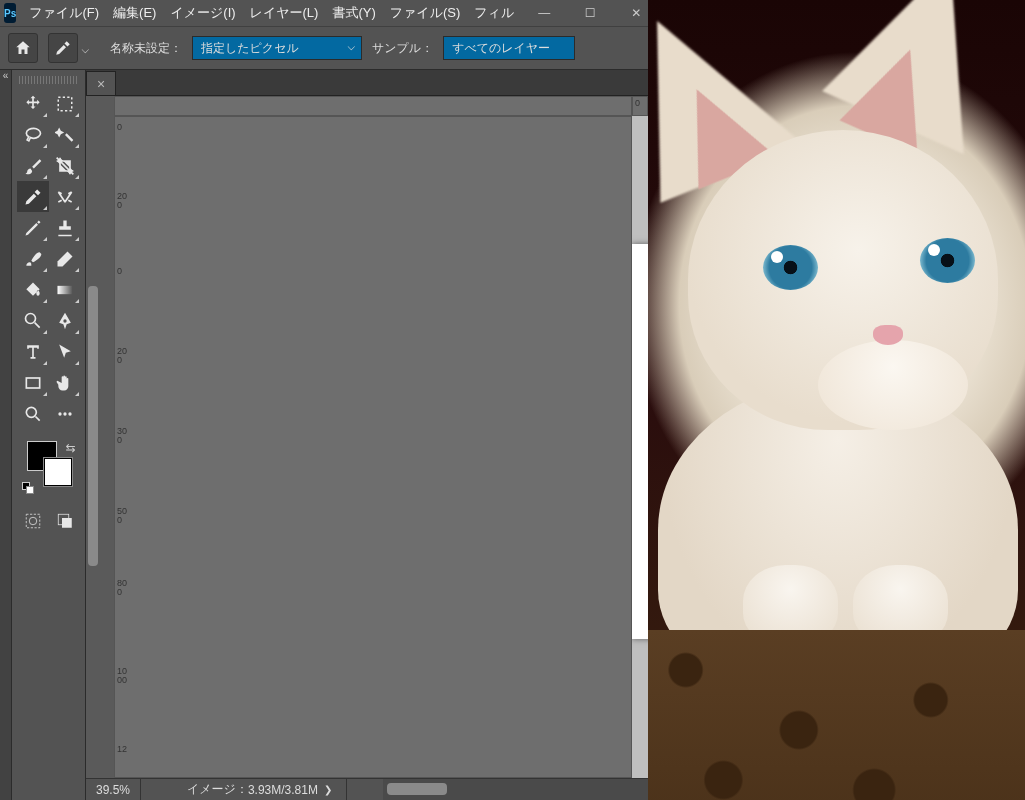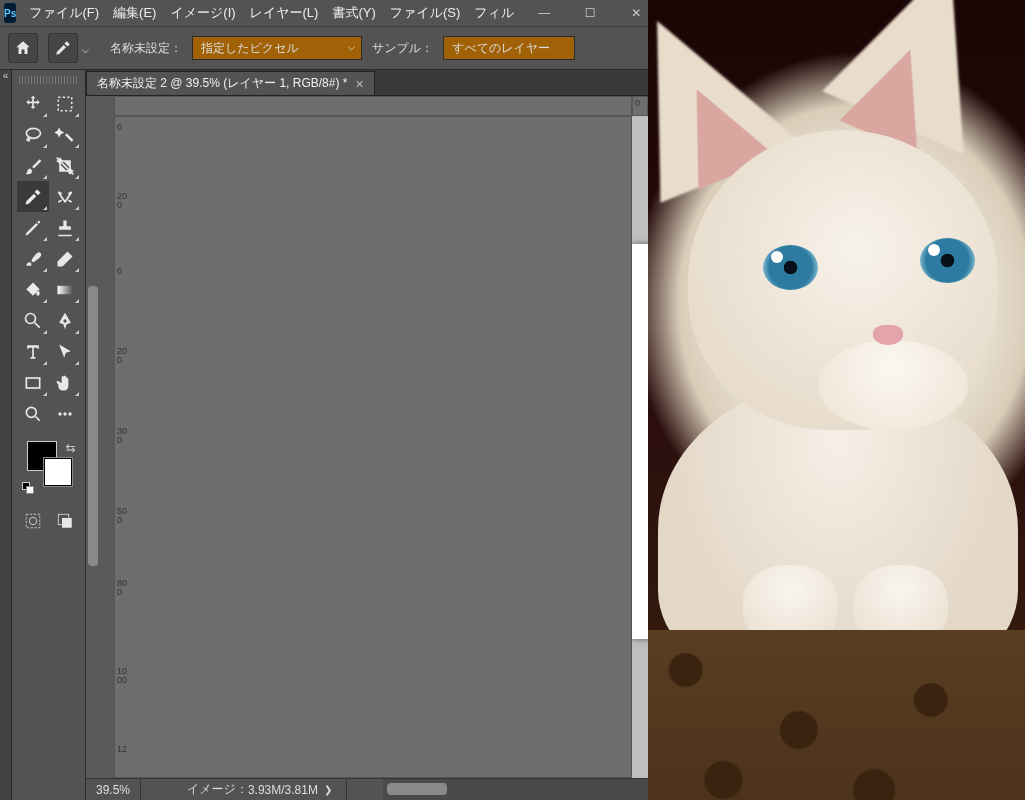--- a/index.html
+++ b/index.html
@@ -8,21 +8,21 @@
   .titlebar { display:flex; align-items:center; height:26px; background:#535353; font-size:12px; }
   .ps-logo { width:20px; height:20px; margin:0 6px 0 4px; background:#001c33; color:#5ac8ff; font-weight:bold; font-size:10px; display:flex; align-items:center; justify-content:center; border-radius:3px;}
   .menuitem { padding: 4px 7px; font-size:13px; white-space:nowrap; color:#eee;}
   .winctrls { margin-left:auto; display:flex; }
   .winbtn { width:46px; height:26px; display:flex; align-items:center; justify-content:center; color:#ccc; font-size:12px;}
   .optionsbar { height:44px; background:#535353; border-top:1px solid #404040; border-bottom:1px solid #2b2b2b; display:flex; align-items:center; gap:10px; padding:0 8px; font-size:12px;}
   .opt-home { width:30px; height:30px; background:#454545; border:1px solid #333; display:flex; align-items:center; justify-content:center; border-radius:3px;}
   .opt-tool { width:30px; height:30px; display:flex; align-items:center; justify-content:center; border:1px solid #333; background:#454545; border-radius:3px; position:relative;}
   .opt-tool .tiny-arr{ position:absolute; right:-12px; top:10px; font-size:10px; color:#ccc;}
   .opt-label { color:#ddd; }
-  .opt-drop { background:#a16207; border:1px solid #2b2b2b; height:24px; padding:2px 24px 2px 8px; position:relative; min-width:170px; font-size:12px; display:flex; align-items:center;}
+  .opt-drop { background:#0369a1; border:1px solid #2b2b2b; height:24px; padding:2px 24px 2px 8px; position:relative; min-width:170px; font-size:12px; display:flex; align-items:center;}
   .opt-drop .arr{ position:absolute; right:6px; top:4px; font-size:10px;}
   .middle { display:flex; flex:1; min-height:0; }
   .panelstrip{ width:12px; background:#424242; border-right:1px solid #2b2b2b; font-size:10px; color:#ccc; text-align:center;}
   .toolbox { width:74px; background:#535353; border-right:1px solid #2b2b2b; display:flex; flex-direction:column; align-items:center; padding-top:6px; position:relative;}
   .tool-handle{ width:60px; height:8px; background:repeating-linear-gradient(90deg,#777 0 1px,transparent 1px 3px); margin-bottom:4px;}
   .tool-grid{ display:grid; grid-template-columns: 32px 32px; gap:0; }
   .tool-btn{ width:32px; height:31px; display:flex; align-items:center; justify-content:center; position:relative;}
   .tool-btn.selected{ background:#3a3a3a;}
   .tool-corner{ position:absolute; right:2px; bottom:2px; width:0;height:0;border-left:4px solid transparent;border-bottom:4px solid #ccc;}
   .color-swatches{ margin-top:12px; position:relative; width:60px; height:55px;}
@@ -304,21 +304,20 @@
               <rect x="3" y="3" width="14" height="14" fill="none" stroke="currentColor"></rect>
               <rect x="8" y="8" width="13" height="13" fill="currentColor"></rect>
             </svg>
           </div>
       </div>
     </div>
 
     <div class="docarea">
       <div class="tabbar">
         <div class="tab">
-          <span>名称未設定 2 @ 39.5% (レイヤー 1, RGB/8#) *</span>
           <span class="x">×</span>
         </div>
       </div>
 
       <div class="work">
         <div class="ruler-corner"></div>
         <div class="ruler-h">
           <span class="tk-lbl" style="left:2px">0</span>
 
         </div>

